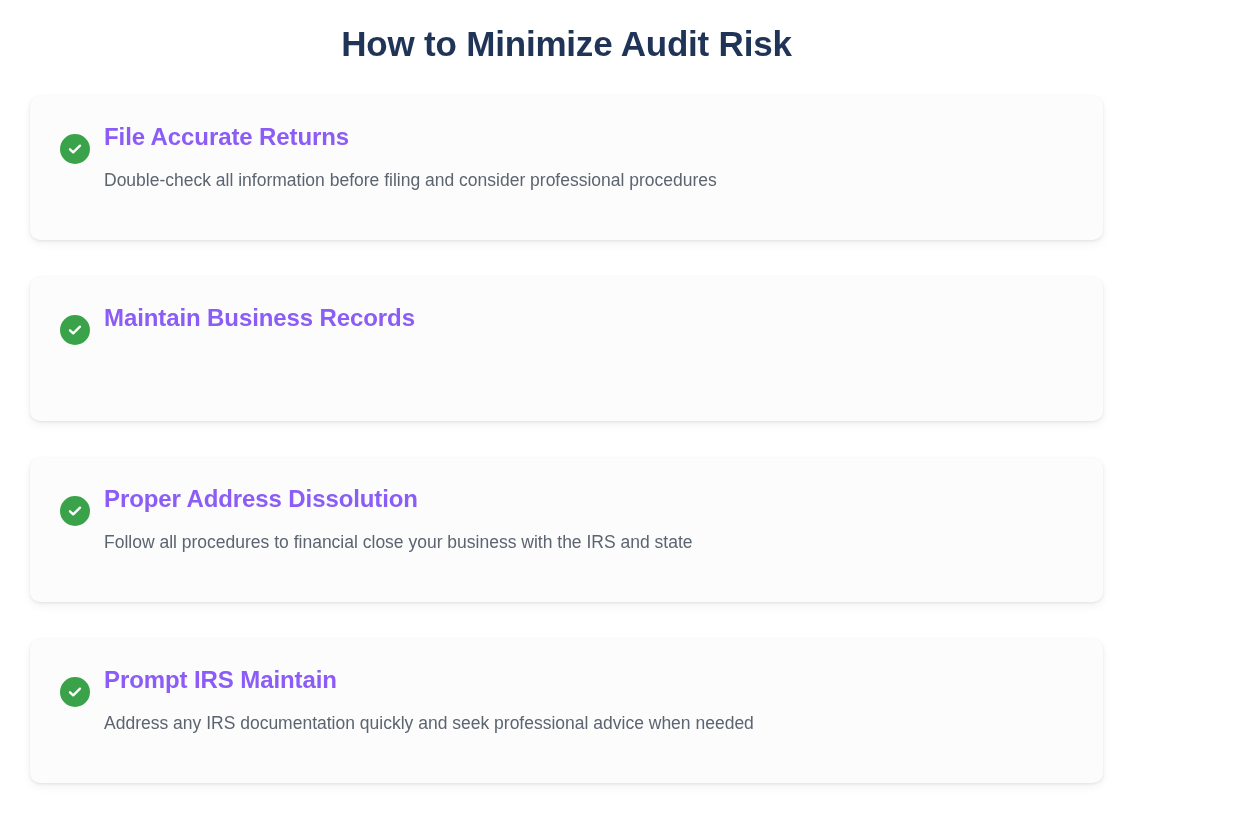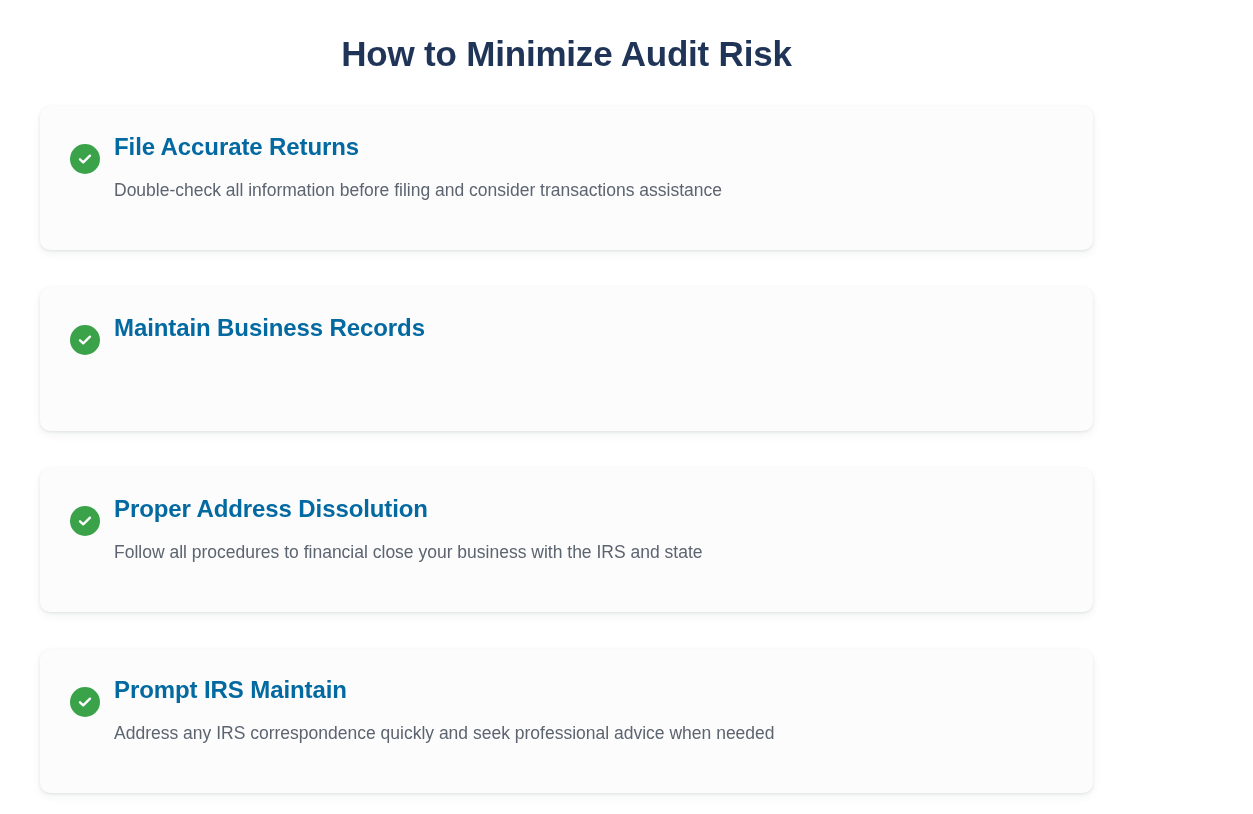--- a/index.html
+++ b/index.html
@@ -10,21 +10,21 @@
   body {
     width: 1253px;
     height: 814px;
     background: #ffffff;
     font-family: "Liberation Sans", sans-serif;
     overflow: hidden;
   }
   .page {
     width: 1133px;
     height: 814px;
-    padding: 18px;
+    padding: 8px;
     position: relative;
   }
   .page-title {
     margin: 0;
     padding-top: 14px;
     text-align: center;
     font-size: 35px;
     line-height: 44px;
     font-weight: bold;
     color: #1f3457;
@@ -63,21 +63,21 @@
   .check-icon svg { display: block; }
   .card-body {
     flex: 1 1 auto;
     min-width: 0;
   }
   .card-title {
     margin: 0;
     font-size: 24px;
     line-height: 30px;
     font-weight: bold;
-    color: #0369a1;
+    color: #8b5cf6;
     letter-spacing: -0.1px;
   }
   .card-desc {
     margin: 16px 0 0 0;
     font-size: 17.5px;
     line-height: 24px;
     color: #5c6470;
     font-weight: normal;
   }
 </style>
@@ -93,21 +93,21 @@
     <div class="card">
       <div class="check-wrap">
         <span class="check-icon">
           <svg width="18" height="18" viewBox="0 0 18 18" aria-hidden="true">
             <path d="M4 9.3 L7.2 12.4 L14 5.6" fill="none" stroke="#ffffff" stroke-width="2.3" stroke-linecap="round" stroke-linejoin="round"></path>
           </svg>
         </span>
       </div>
       <div class="card-body">
         <h2 class="card-title">File Accurate Returns</h2>
-        <p class="card-desc">Double-check all information before filing and consider transactions assistance</p>
+        <p class="card-desc">Double-check all information before filing and consider professional procedures</p>
       </div>
     </div>
 
     <div class="card">
       <div class="check-wrap">
         <span class="check-icon">
           <svg width="18" height="18" viewBox="0 0 18 18" aria-hidden="true">
             <path d="M4 9.3 L7.2 12.4 L14 5.6" fill="none" stroke="#ffffff" stroke-width="2.3" stroke-linecap="round" stroke-linejoin="round"></path>
           </svg>
         </span>
@@ -134,18 +134,18 @@
     <div class="card">
       <div class="check-wrap">
         <span class="check-icon">
           <svg width="18" height="18" viewBox="0 0 18 18" aria-hidden="true">
             <path d="M4 9.3 L7.2 12.4 L14 5.6" fill="none" stroke="#ffffff" stroke-width="2.3" stroke-linecap="round" stroke-linejoin="round"></path>
           </svg>
         </span>
       </div>
       <div class="card-body">
         <h2 class="card-title">Prompt IRS Maintain</h2>
-        <p class="card-desc">Address any IRS correspondence quickly and seek professional advice when needed</p>
+        <p class="card-desc">Address any IRS documentation quickly and seek professional advice when needed</p>
       </div>
     </div>
 
   </div>
 </div>
 
 </body></html>

